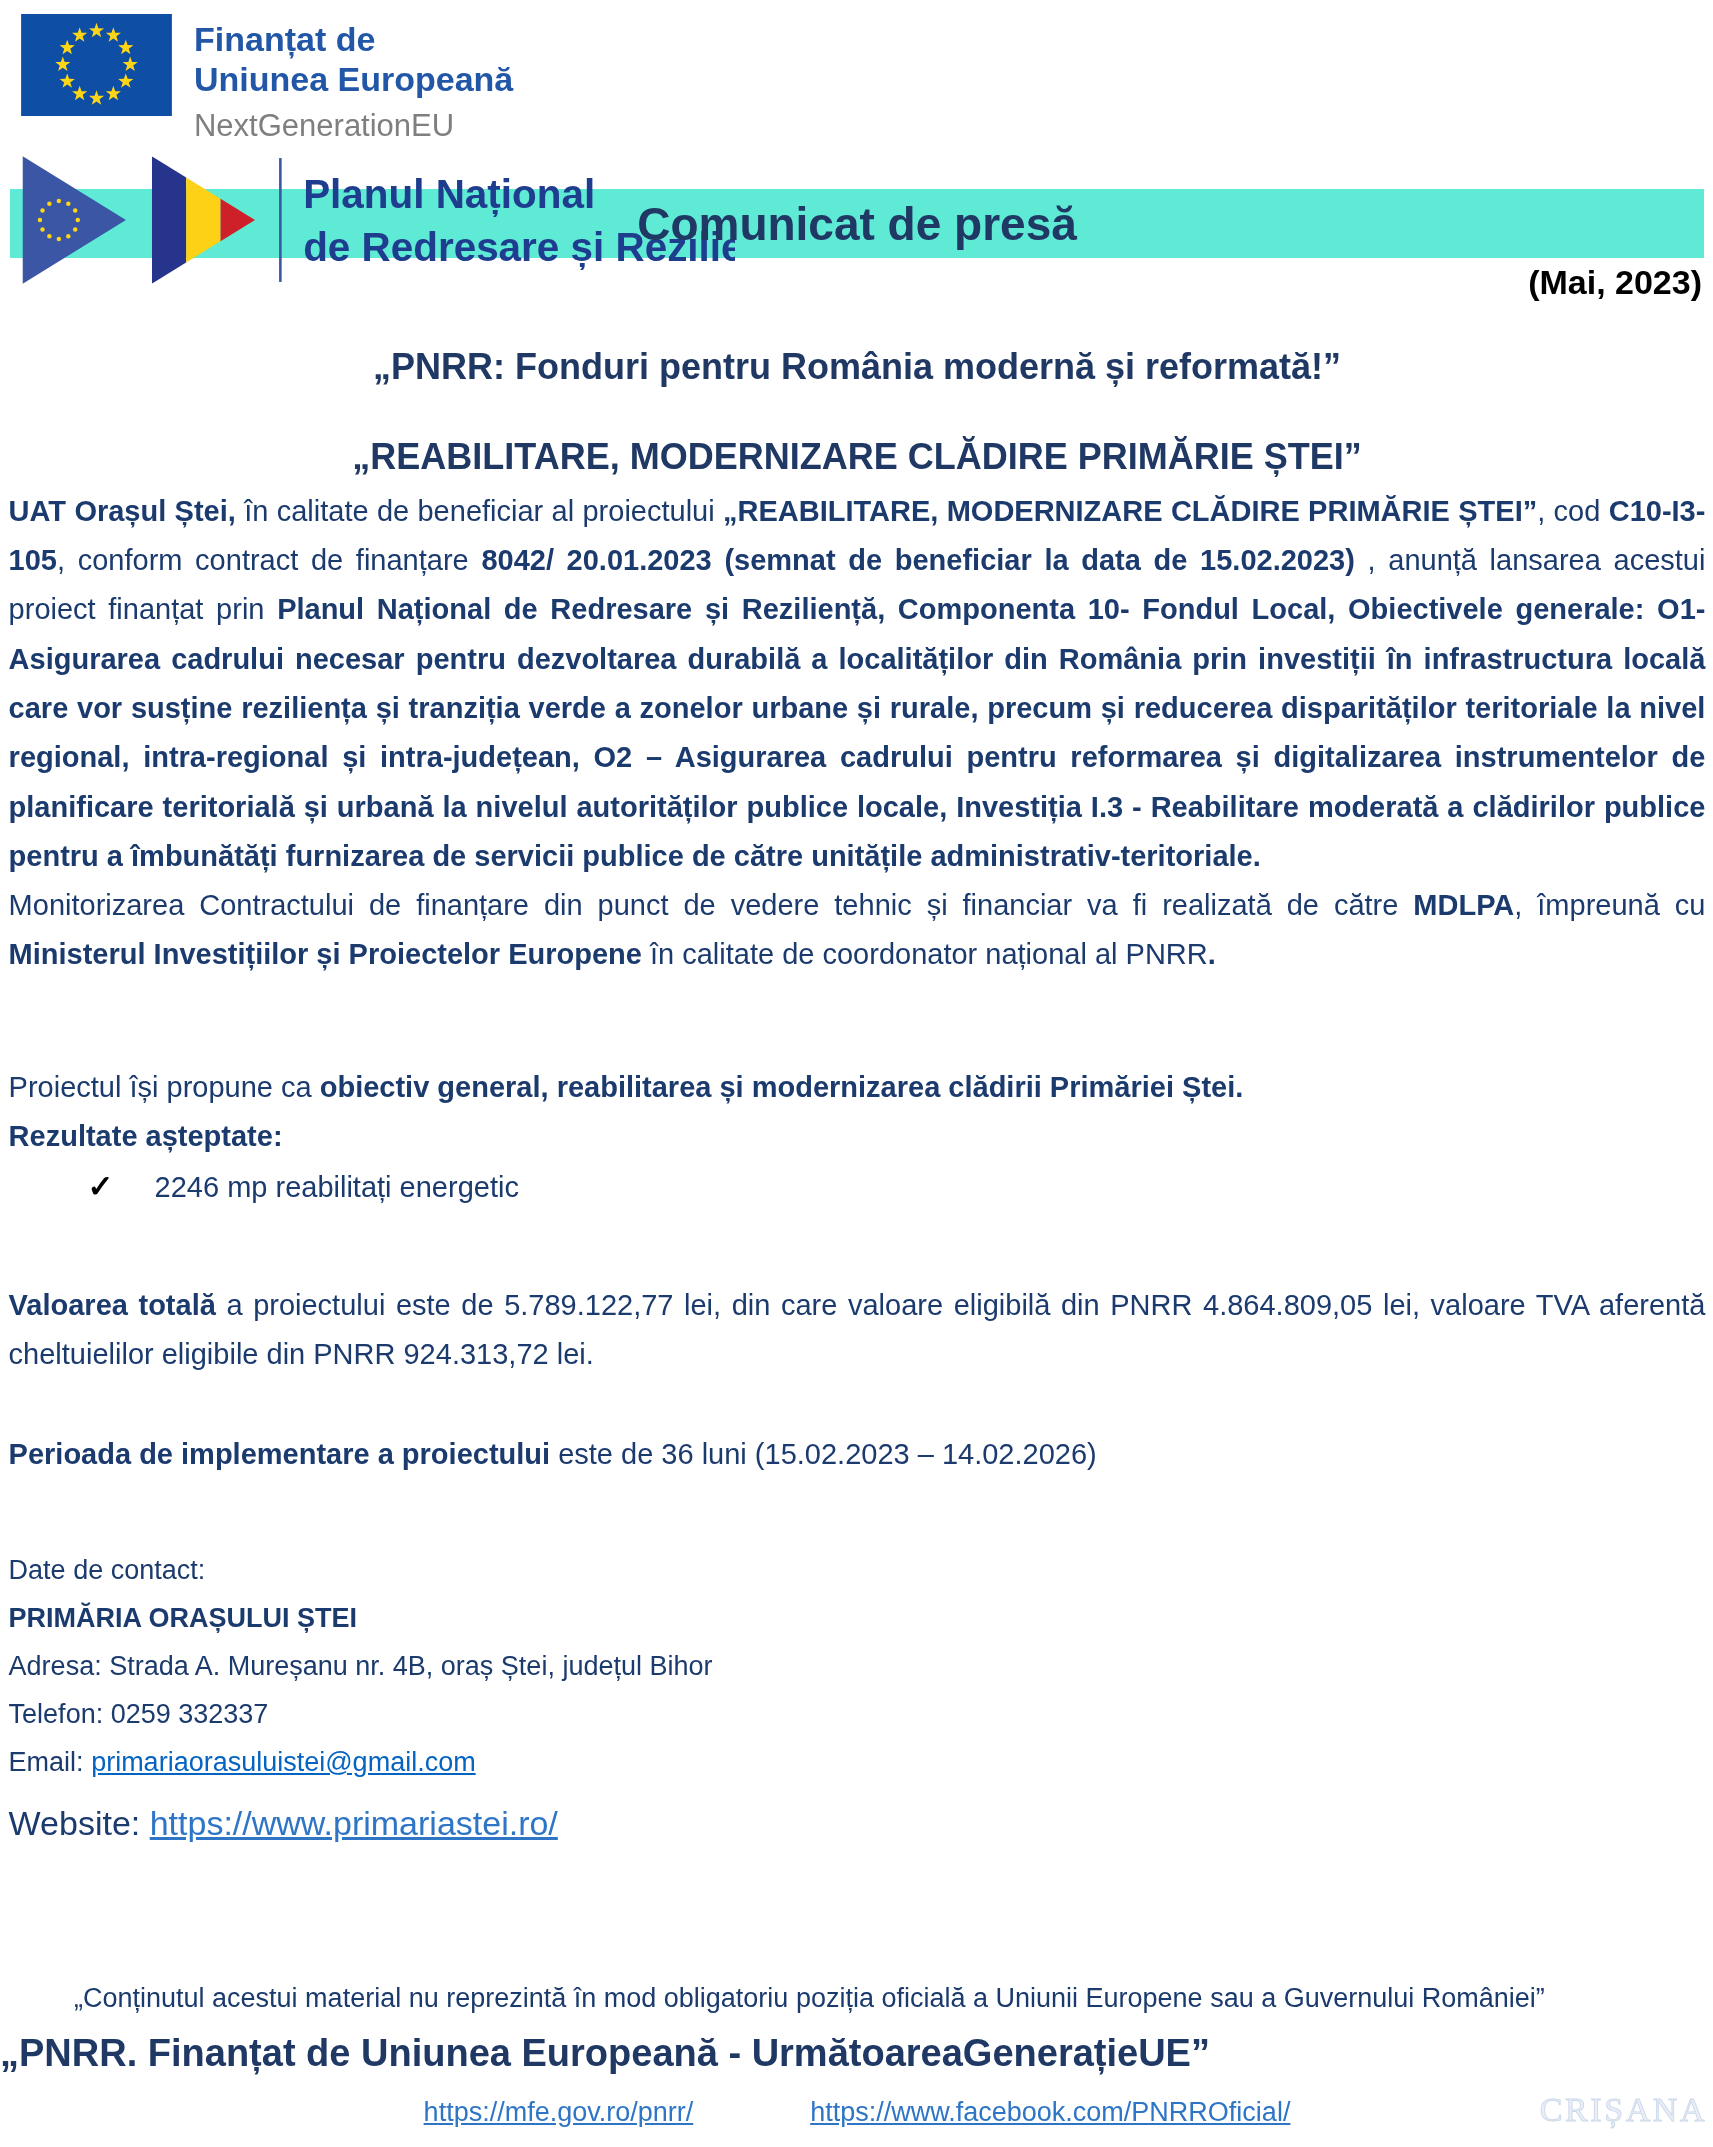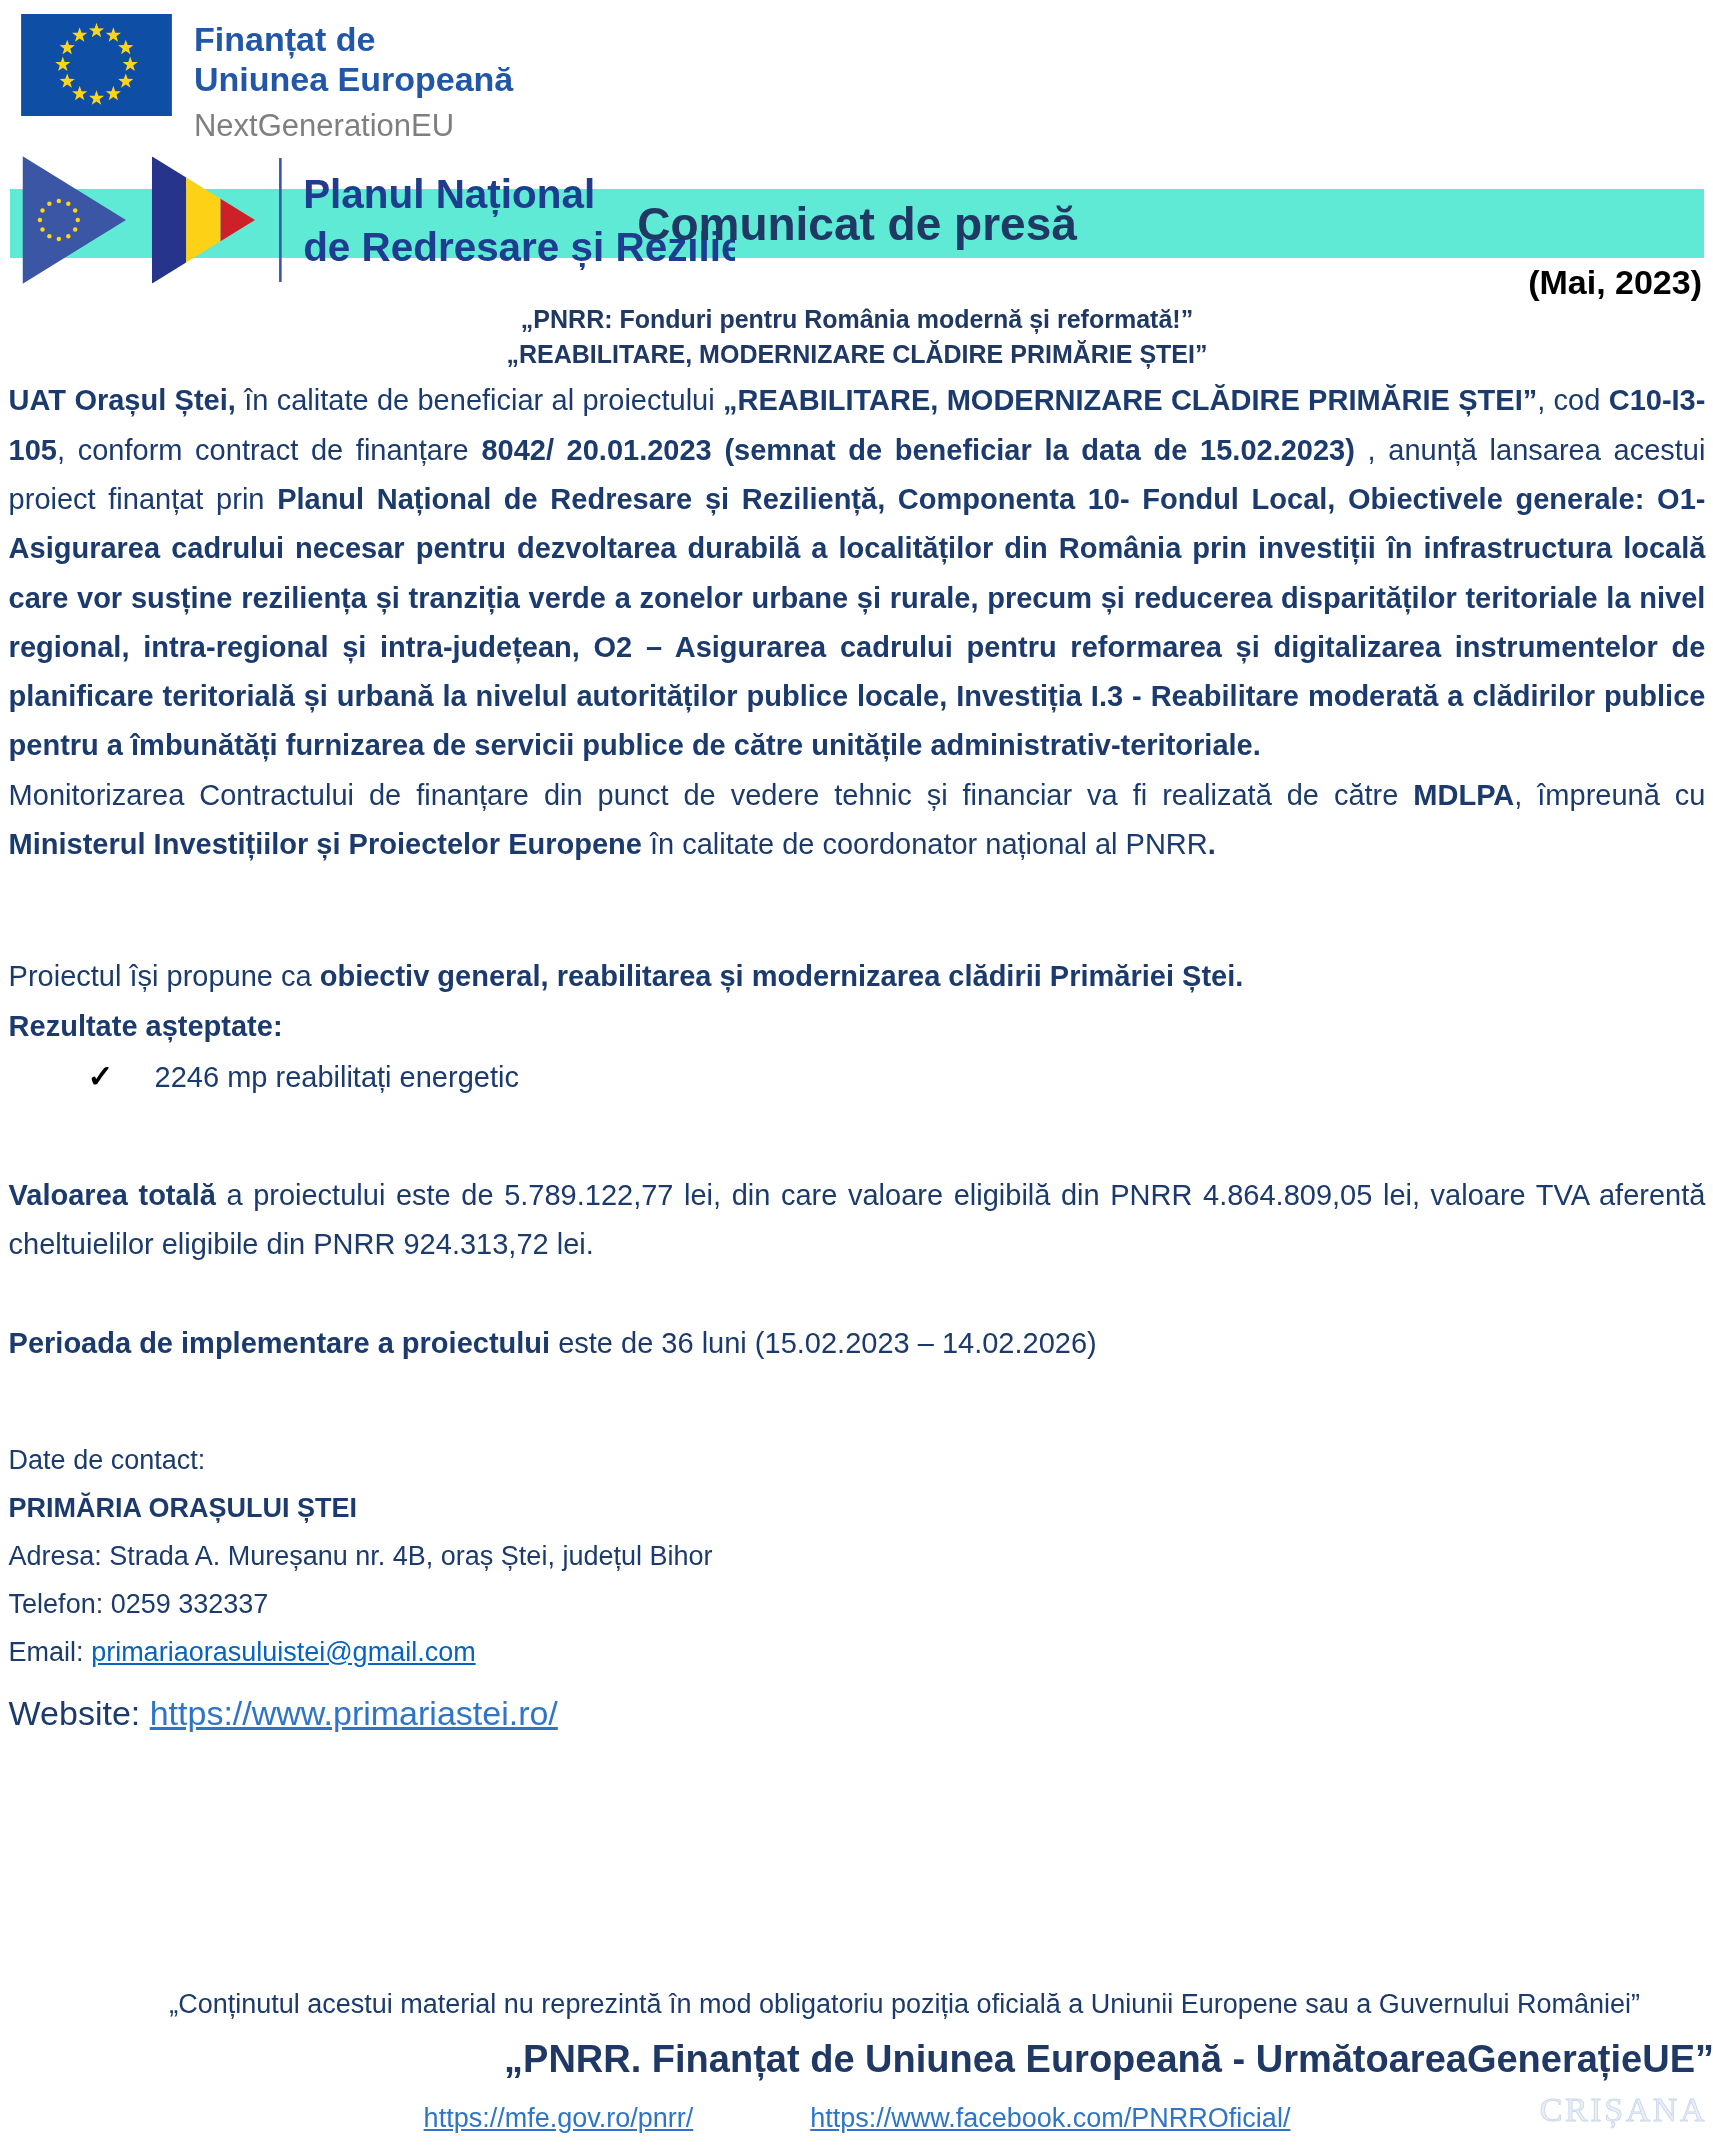--- a/index.html
+++ b/index.html
@@ -42,22 +42,23 @@
     padding-right:12px;
     font-size:34px;
     font-weight:bold;
     color:#000000;
     margin-top:5.2px;
   }
   .headline{
     text-align:center;
     font-weight:bold;
     color:#1f3864;
-    font-size:25px;
+    font-size:36px;
     line-height:1.38;
+    margin-top:40px;
   }
   
   .bodytext{
     margin:5.2px 8.6px 0 8.6px;
     font-size:29px;
     line-height:1.7;
     text-align:justify;
   }
   .bodytext b{font-weight:bold;}
   .para{margin:0;}
@@ -74,22 +75,22 @@
   .check{color:#000;font-size:31px;font-weight:bold;}
   
   .contact{margin:0 8.6px;font-size:27px;line-height:1.78;}
   .contact .bold{font-weight:bold;}
   a.link{color:#0563c1;text-decoration:underline;cursor:pointer;}
   .website-line{font-size:34px;margin-top:6.9px;}
   .website-line a.link{color:#2e75c6;}
   
   .footer{
     position:absolute;
-    left:0;right:0;bottom:14px;
-    text-align:right;
+    left:0;right:0;bottom:20px;
+    text-align:left;
   }
   .disclaimer{
     max-width:1566px;
     margin:0 auto;
     font-size:27px;
     line-height:1.45;
     color:#1b3a6d;
   }
   .slogan{
     margin-top:13.8px;

